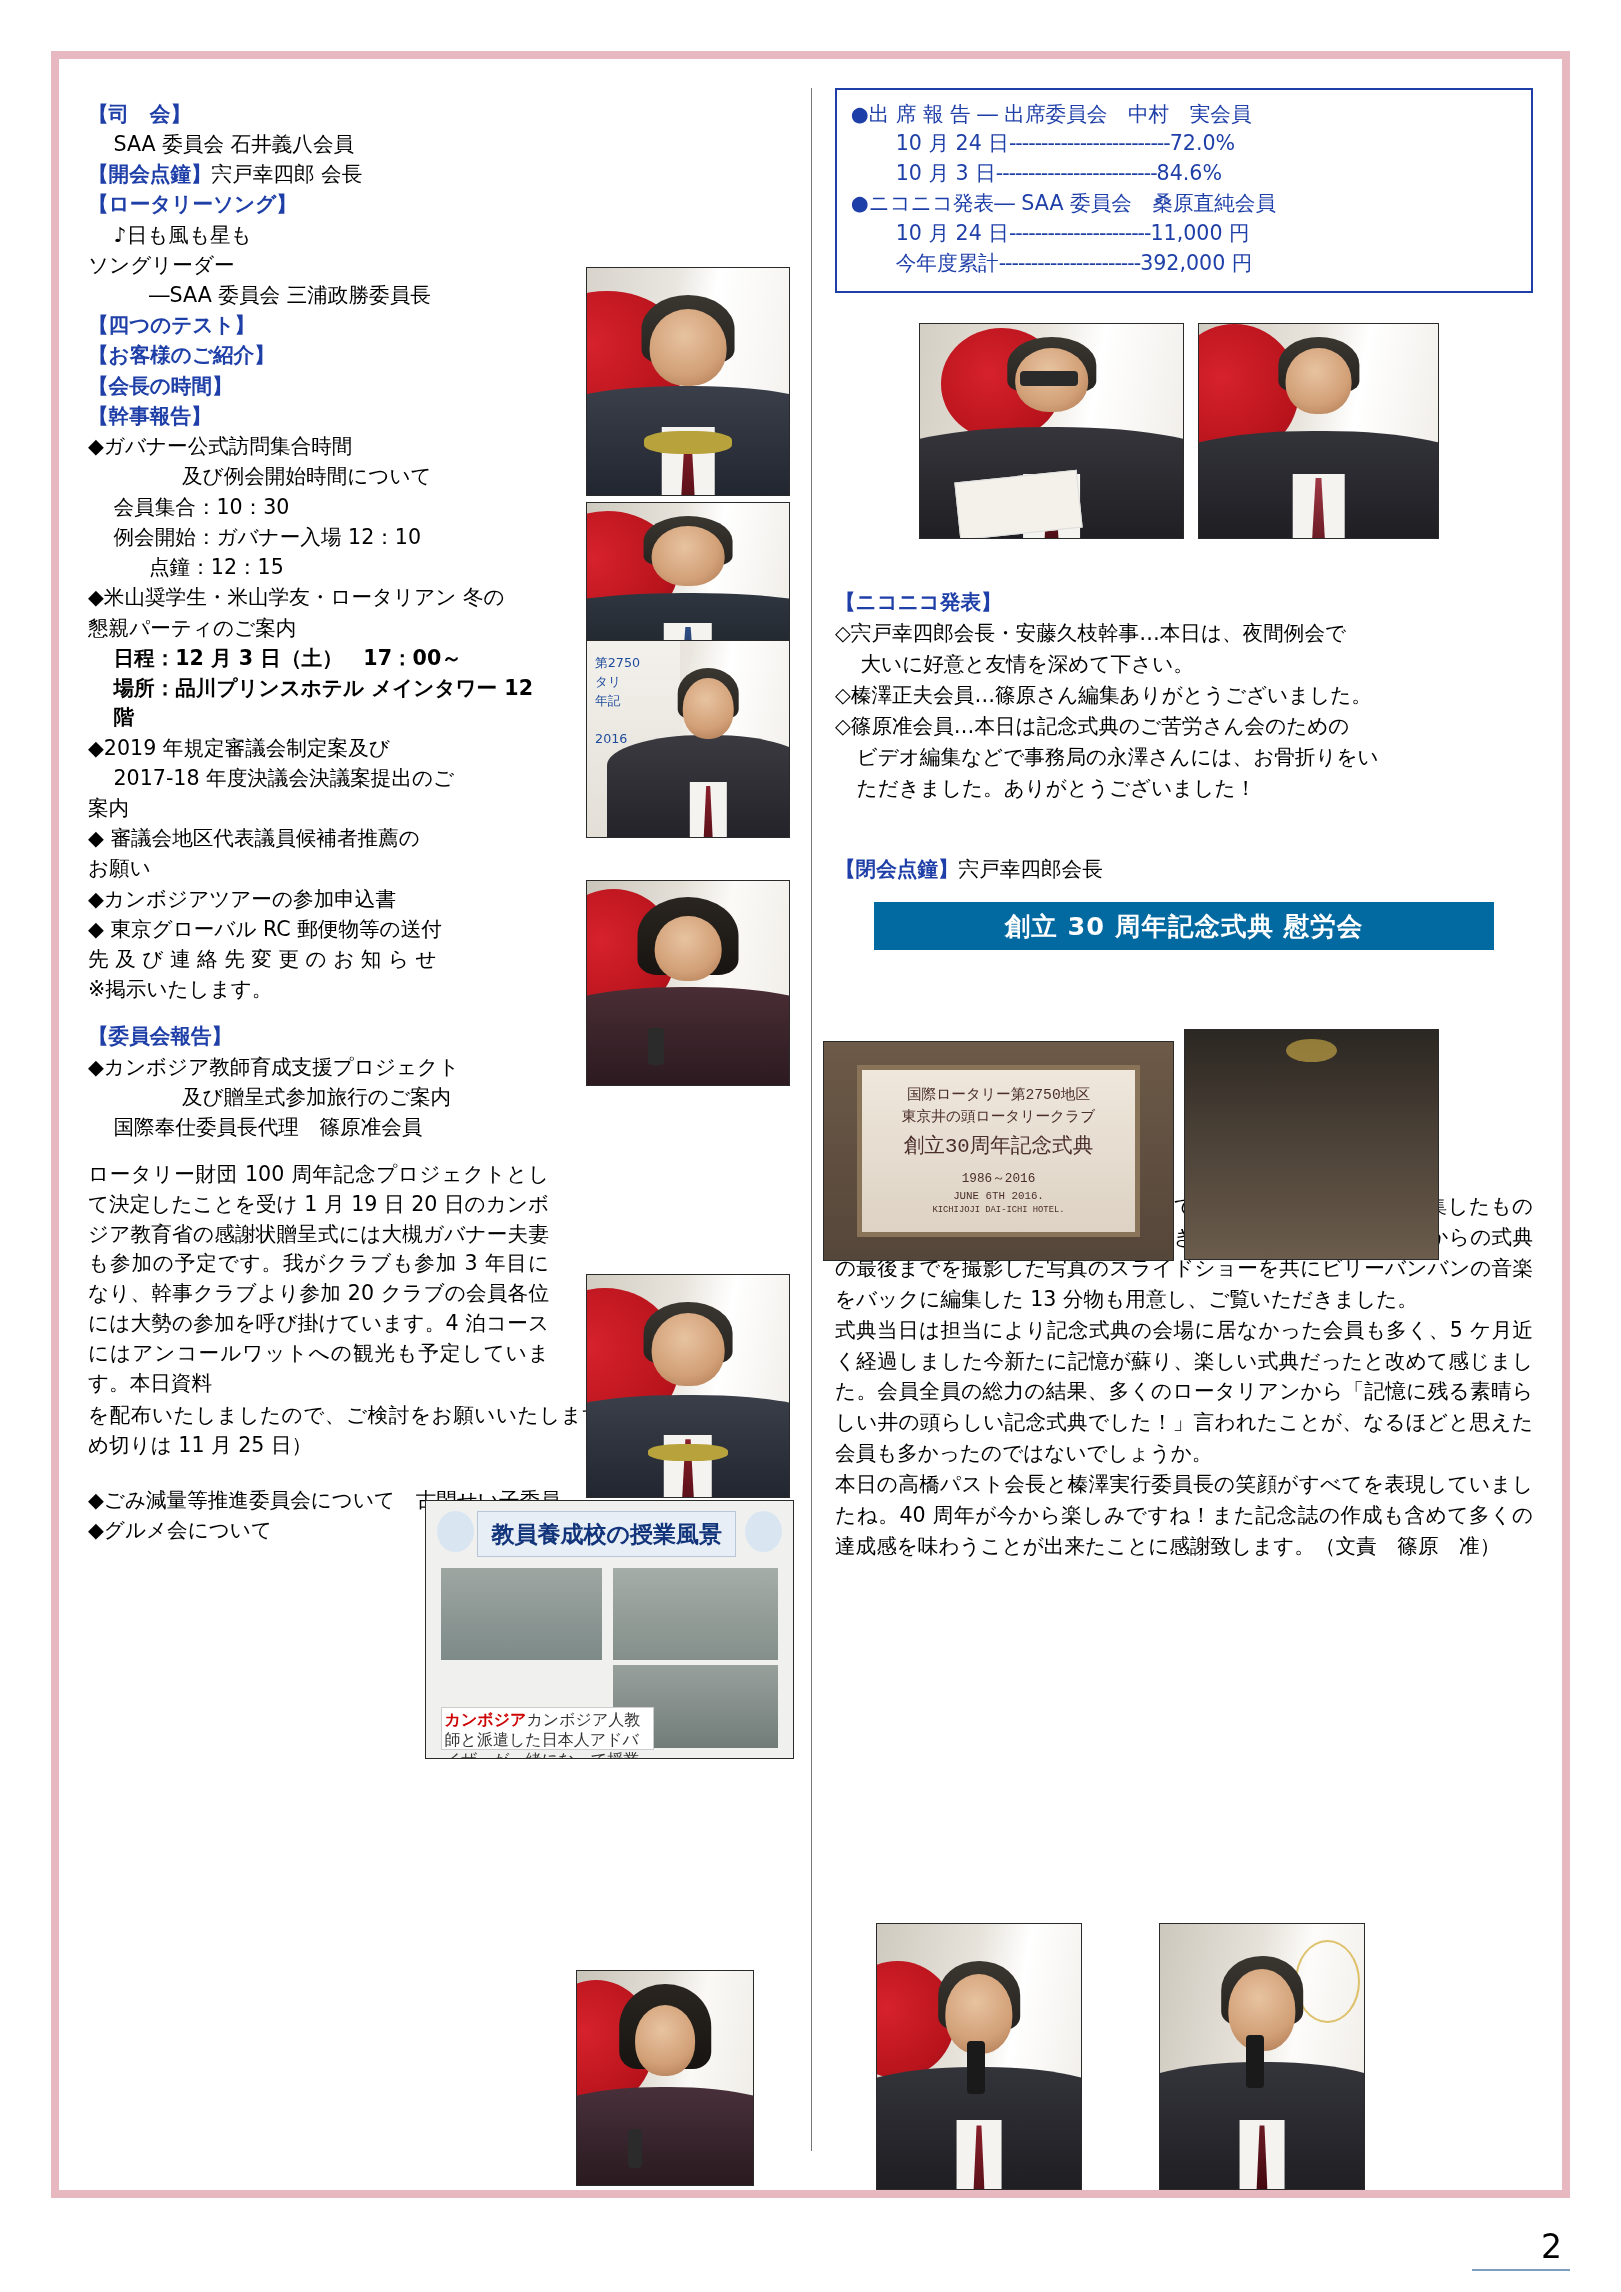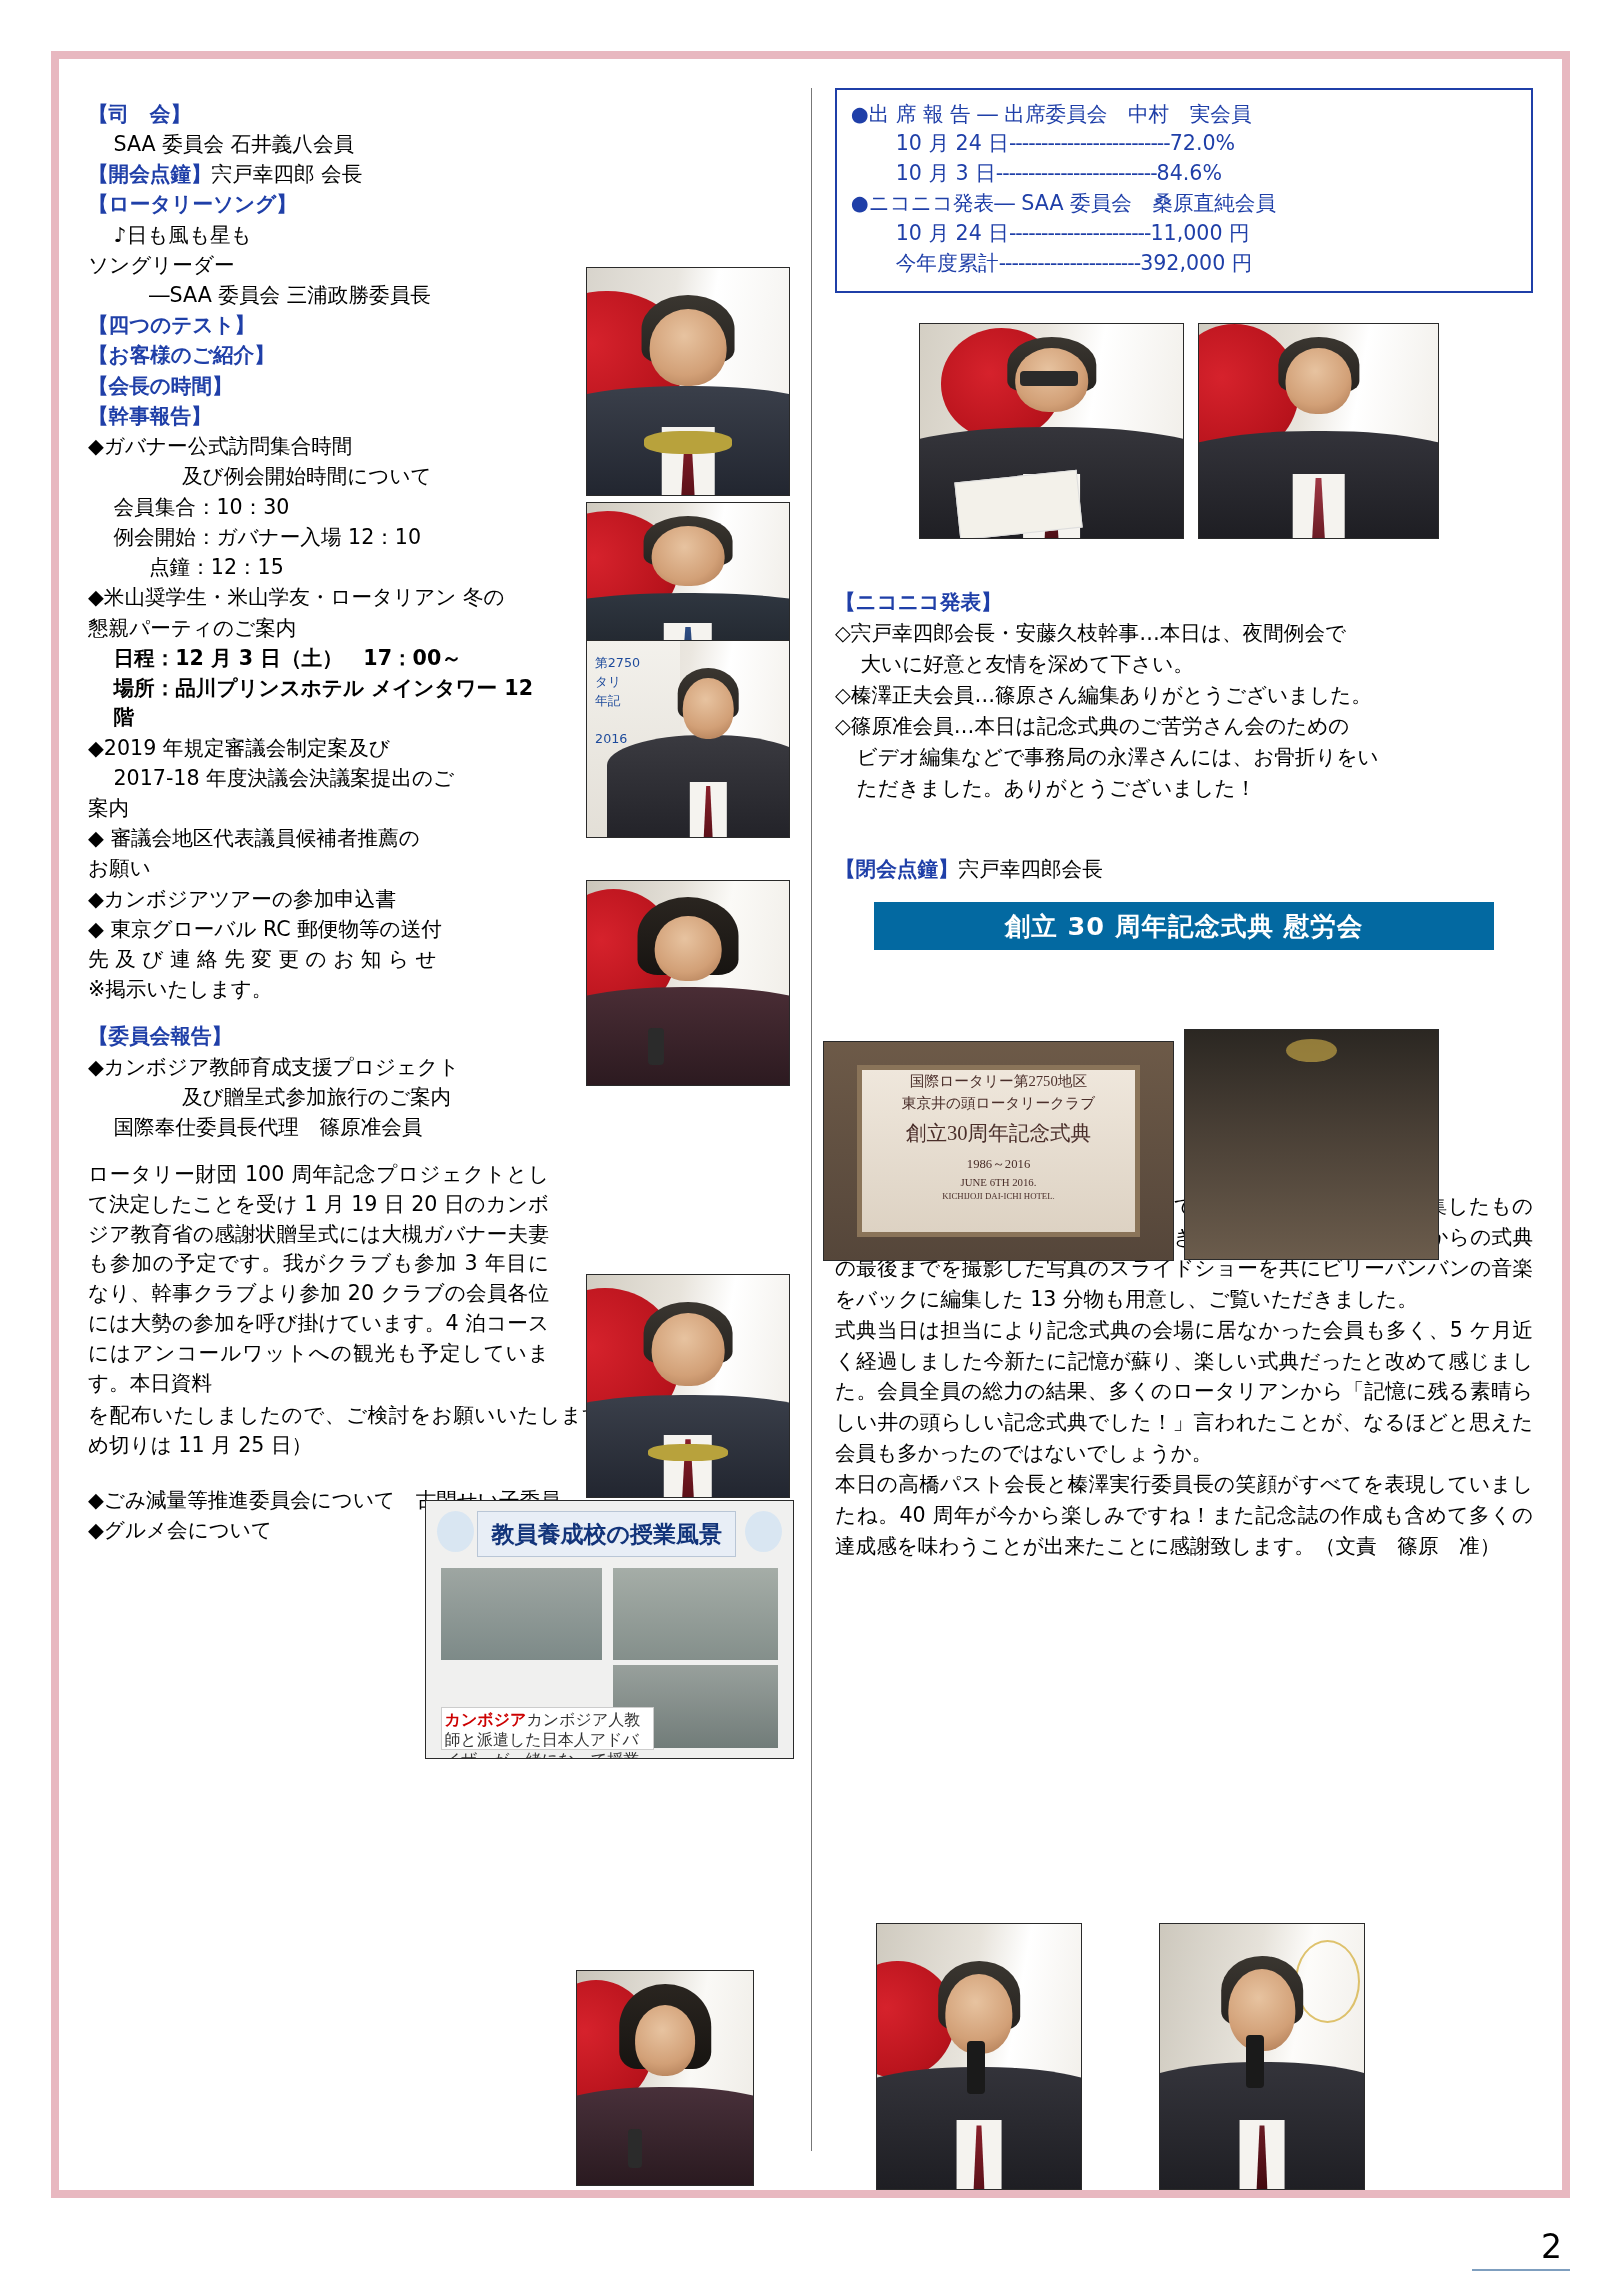--- a/index.html
+++ b/index.html
@@ -188,22 +188,22 @@
   
   .plaque {
     position:absolute; left:0; top:0; width:100%; height:100%;
     background: linear-gradient(180deg,#6d5a48 0%, #55463a 100%);
     display:flex; align-items:center; justify-content:center;
   }
   .plaque-inner {
     width: 78%; height: 74%;
     background: linear-gradient(180deg,#efe7dc,#ddd2c3);
     border: 5.9px solid #8a7459;
-    display:flex; flex-direction:column; align-items:center; justify-content:flex-start;
-    color:#4a2e2a; font-family:Liberation Serif, serif; text-align:center;
+    display:flex; flex-direction:column; align-items:center; justify-content:center;
+    color:#4a2e2a; font-family:Liberation Mono, monospace; text-align:center;
   }
   .plaque-inner div { line-height:1.5; }
 
   
   .banquet {
     position:absolute; left:0; top:0; width:100%; height:100%;
     background: linear-gradient(180deg,#2b2722 0%, #4a4036 45%, #6b5c4c 100%);
   }
 
   

